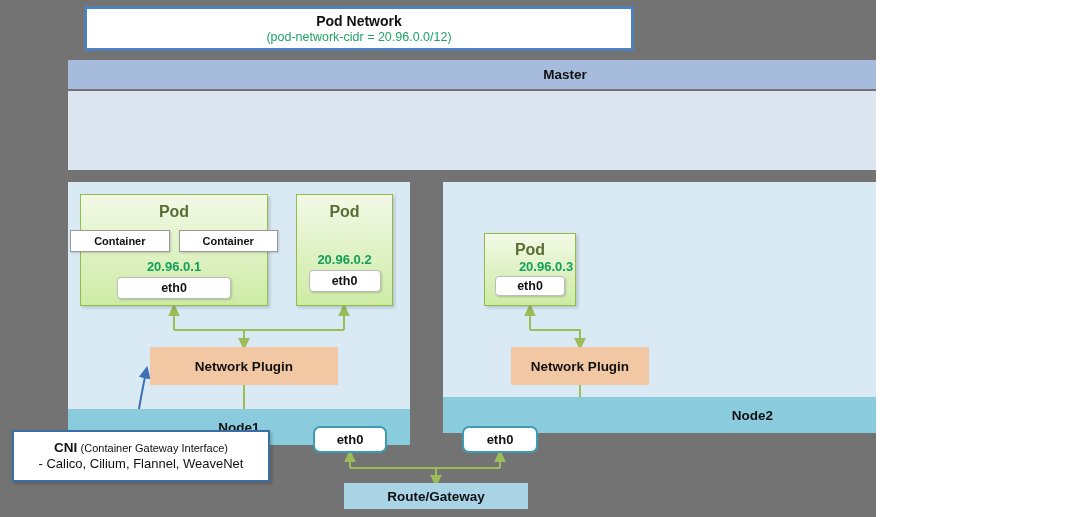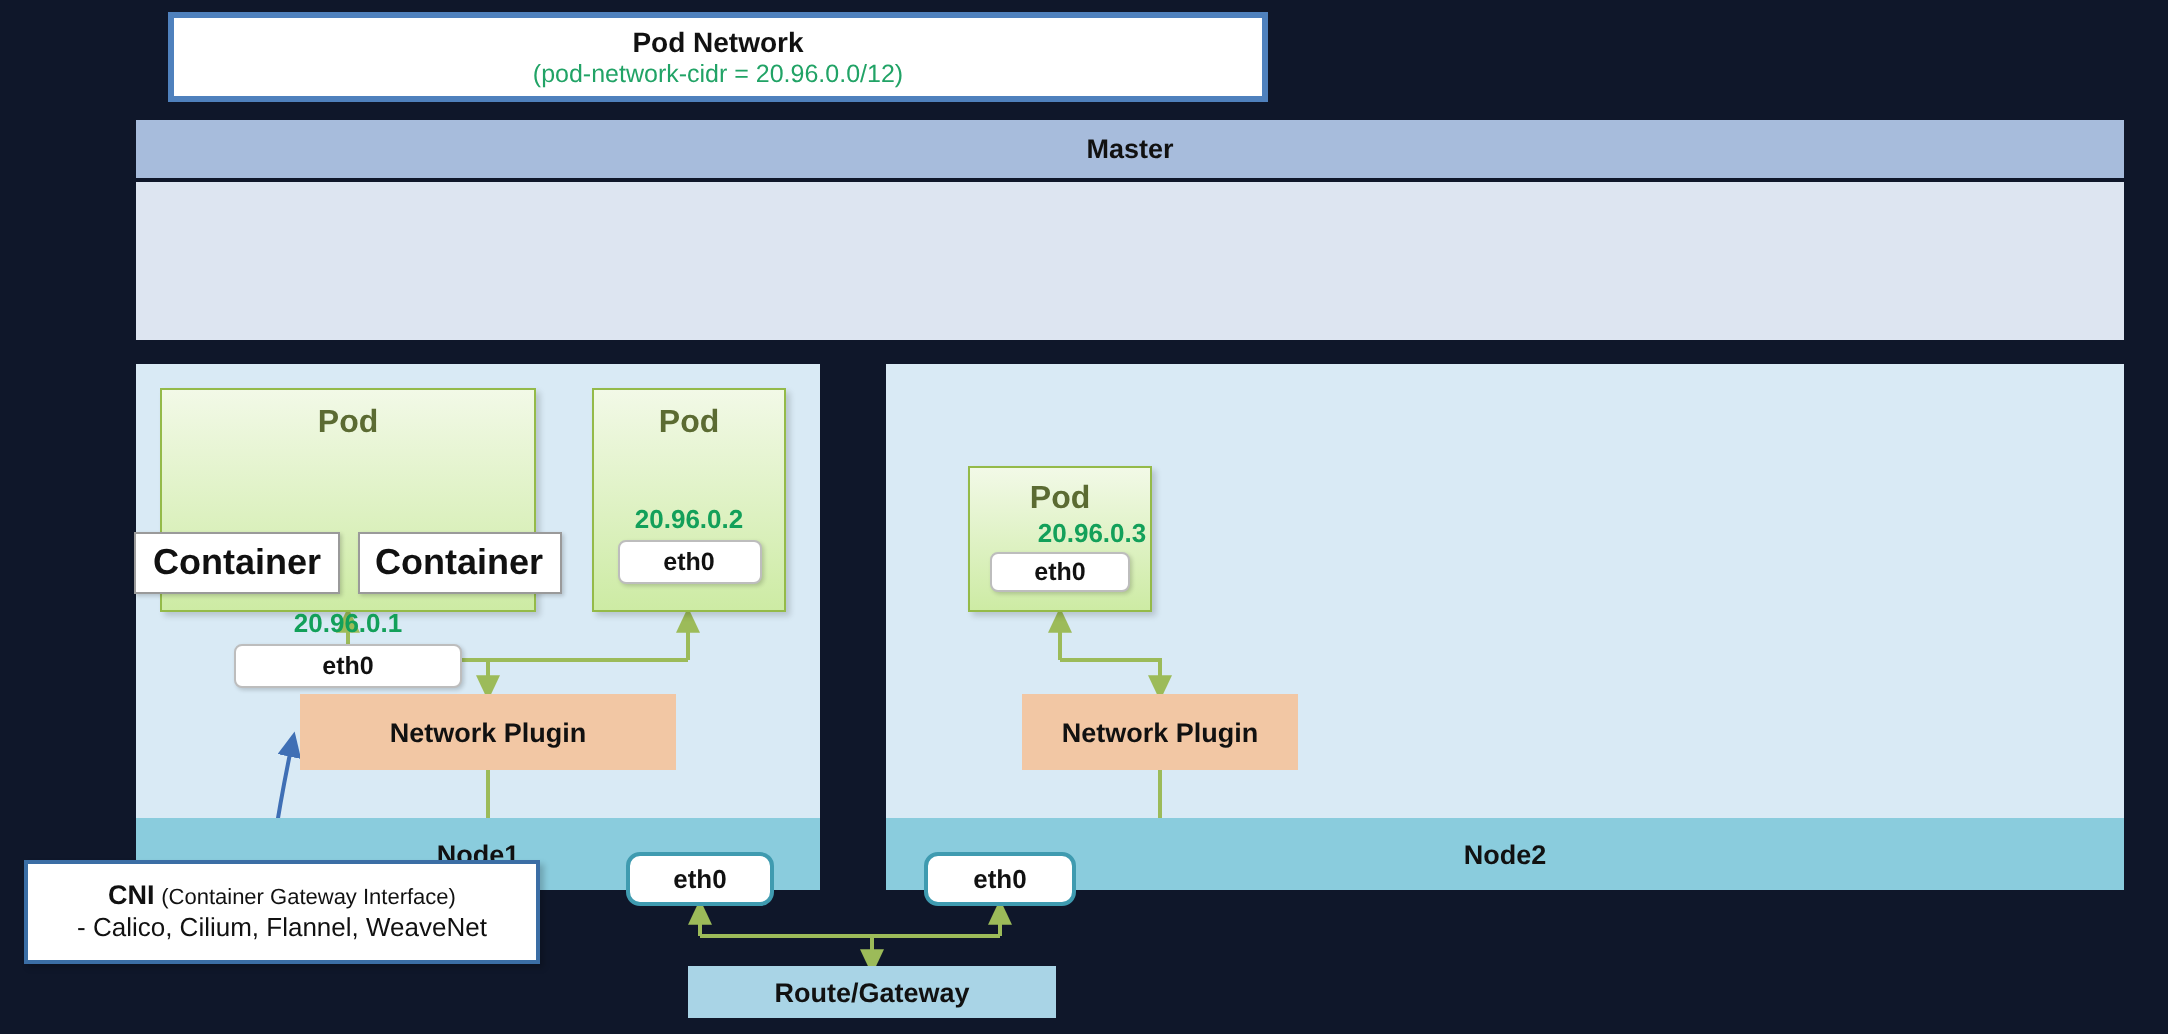--- a/index.html
+++ b/index.html
@@ -5,23 +5,23 @@
   html, body {
     margin: 0;
     padding: 0;
     background: #ffffff;
   }
   body {
     font-family: "Liberation Sans", sans-serif;
   }
   #canvas {
     position: relative;
-    width: 1084px;
+    width: 876px;
     height: 517px;
-    background: #0f172a;
+    background: #737373;
     overflow: hidden;
   }
   .abs { position: absolute; box-sizing: border-box; }
 
   
   .podnet-box {
     left: 84px; top: 6px; width: 550px; height: 45px;
     background: #ffffff;
     border: 3px solid #4f81bd;
     display: flex; flex-direction: column;
@@ -51,21 +51,21 @@
   .node-body {
     background: #d9eaf5;
   }
   .node1-body { left: 68px; top: 182px; width: 342px; height: 227px; }
   .node2-body { left: 443px; top: 182px; width: 619px; height: 227px; }
   .node-bar {
     background: #8accdd; height: 36px;
     display: flex; align-items: center; justify-content: center;
   }
   .node1-bar { left: 68px; top: 409px; width: 342px; }
-  .node2-bar { left: 443px; top: 409px; width: 619px; }
+  .node2-bar { left: 443px; top: 397px; width: 619px; }
   .node-bar span { font-size: 13.5px; font-weight: bold; color: #111; }
 
   
   .pod {
     background: linear-gradient(to bottom, #f2f9e7 0%, #cdeba4 100%);
     border: 1px solid #94ba49;
     box-shadow: 2px 2px 3px rgba(0,0,0,0.16);
     display: flex; flex-direction: column; align-items: center;
   }
   .pod-label {
@@ -77,23 +77,22 @@
   .pod1 { left: 80px; top: 194px; width: 188px; height: 112px; padding-top: 8px; }
   .pod2 { left: 296px; top: 194px; width: 97px; height: 112px; padding-top: 8px; }
   .pod3 { left: 484px; top: 233px; width: 92px; height: 73px; padding-top: 7px; }
 
   .container-row {
     display: flex; gap: 9px; margin-top: 9px;
   }
   .container-box {
     background: #ffffff; border: 1px solid #9a9a9a;
     box-shadow: 1px 1px 2px rgba(0,0,0,0.18);
-    font-size: 18px; font-weight: bold; color: #111;
-    padding: 4px 8px;
-    margin-top: 36px;
+    font-size: 11px; font-weight: bold; color: #111;
+    padding: 4px 23px;
   }
   .pod-eth {
     background: #ffffff; border: 1px solid #bdbdbd; border-radius: 4px;
     box-shadow: 1px 1px 2px rgba(0,0,0,0.18);
     font-size: 12.5px; font-weight: bold; color: #111;
     text-align: center;
   }
   .pod1 .pod-eth { width: 112px; padding: 3px 0; margin-top: 3px; }
   .pod2 .pod-eth { width: 70px; padding: 3px 0; margin-top: 3px; }
   .pod3 .pod-eth { width: 68px; padding: 2px 0; margin-top: 2px; }

